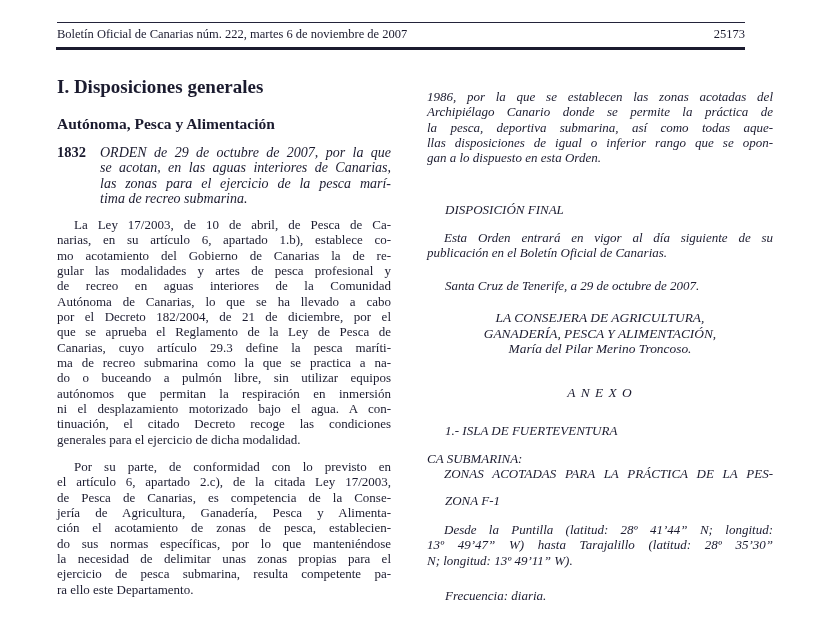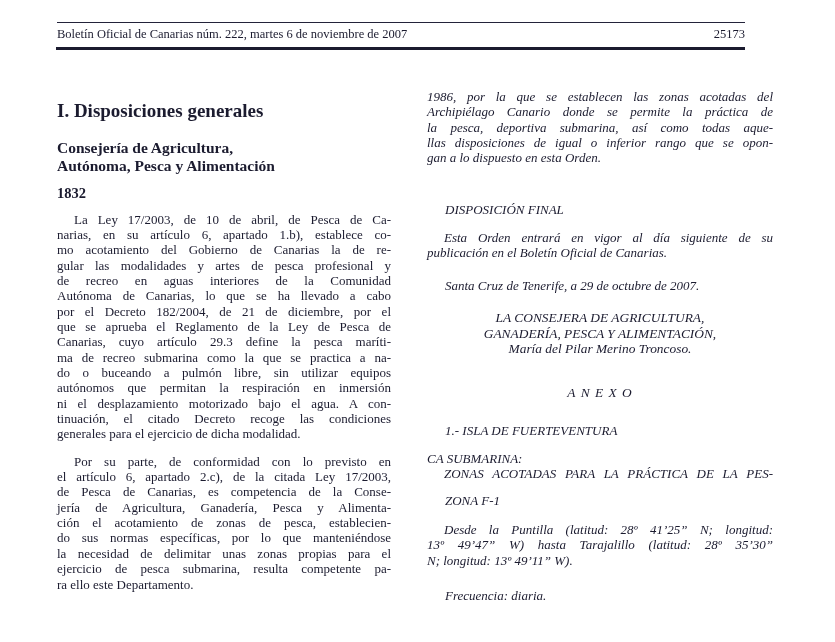--- a/index.html
+++ b/index.html
@@ -16,21 +16,21 @@
   .rule-thin  { position: absolute; left: 57px; top: 22px; width: 688px; height: 1px; background: #23233a; }
   .rule-thick { position: absolute; left: 56px; top: 47px; width: 689px; height: 3px; background: #1b1b2f; }
   .header-bar {
     position: absolute; left: 57px; top: 26px; width: 688px;
     display: flex; justify-content: space-between; align-items: baseline;
     font-size: 12.5px; line-height: 16px;
   }
 
   
   .col { position: absolute; }
-  .col-left  { left: 57px;  top: 100px; width: 334px; }
+  .col-left  { left: 57px;  top: 76px; width: 334px; }
   .col-right { left: 427px; top: 89px; width: 346px; font-style: italic; }
 
   .section-title { font-size: 19px; font-weight: bold; line-height: 22px; margin: 0 0 17px 0; }
   .department { font-size: 15.5px; font-weight: bold; line-height: 17.5px; margin: 0 0 12px 0; }
 
   .order { display: flex; margin: 0 0 10px 0; }
   .order-number { flex: none; width: 43px; font-weight: bold; font-size: 14.5px; line-height: 15.6px; }
   .order-title { flex: 1; font-style: italic; font-size: 14px; line-height: 15.6px; }
 
   .body-par { font-size: 13px; line-height: 15.35px; }
@@ -62,26 +62,31 @@
   <div class="header-bar">
     <span>Boletín Oficial de Canarias núm. 222, martes 6 de noviembre de 2007</span>
     <span>25173</span>
   </div>
   <div class="rule-thick"></div>
 
   <div class="col col-left">
     <div class="section-title">I. Disposiciones generales</div>
 
     <div class="department">
-      <div class="ln last">Consejería de Agricultura,</div>
       <div class="ln last">Autónoma, Pesca y Alimentación</div>
     </div>
 
     <div class="order">
       <div class="order-number">1832</div>
+      <div class="order-title">
+          <div class="ln first">ORDEN de 29 de octubre de 2007, por la que</div>
+          <div class="ln">se acotan, en las aguas interiores de Canarias,</div>
+          <div class="ln">las zonas para el ejercicio de la pesca marí-</div>
+          <div class="ln last">tima de recreo submarina.</div>
+        </div>
     </div>
 
     <div class="body-par indent">
         <div class="ln first">La Ley 17/2003, de 10 de abril, de Pesca de Ca-</div>
         <div class="ln">narias, en su artículo 6, apartado 1.b), establece co-</div>
         <div class="ln">mo acotamiento del Gobierno de Canarias la de re-</div>
         <div class="ln">gular las modalidades y artes de pesca profesional y</div>
         <div class="ln">de recreo en aguas interiores de la Comunidad</div>
         <div class="ln">Autónoma de Canarias, lo que se ha llevado a cabo</div>
         <div class="ln">por el Decreto 182/2004, de 21 de diciembre, por el</div>
@@ -136,21 +141,21 @@
     <div class="caps-line hang rc-island">1.- ISLA DE FUERTEVENTURA</div>
 
     <div class="body-par indent rc-zones caps-line">
         <div class="ln last">CA SUBMARINA:</div>
         <div class="ln first">ZONAS ACOTADAS PARA LA PRÁCTICA DE LA PES-</div>
       </div>
 
     <div class="caps-line hang rc-zone-label">ZONA F-1</div>
 
     <div class="body-par indent rc-zone-desc">
-        <div class="ln first">Desde la Puntilla (latitud: 28º 41’25” N; longitud:</div>
+        <div class="ln first">Desde la Puntilla (latitud: 28º 41’44” N; longitud:</div>
         <div class="ln">13º 49’47” W) hasta Tarajalillo (latitud: 28º 35’30”</div>
         <div class="ln last">N; longitud: 13º 49’11” W).</div>
       </div>
 
     <div class="body-par hang rc-frequency">Frecuencia: diaria.</div>
   </div>
 
 </div>
 
 </body></html>

